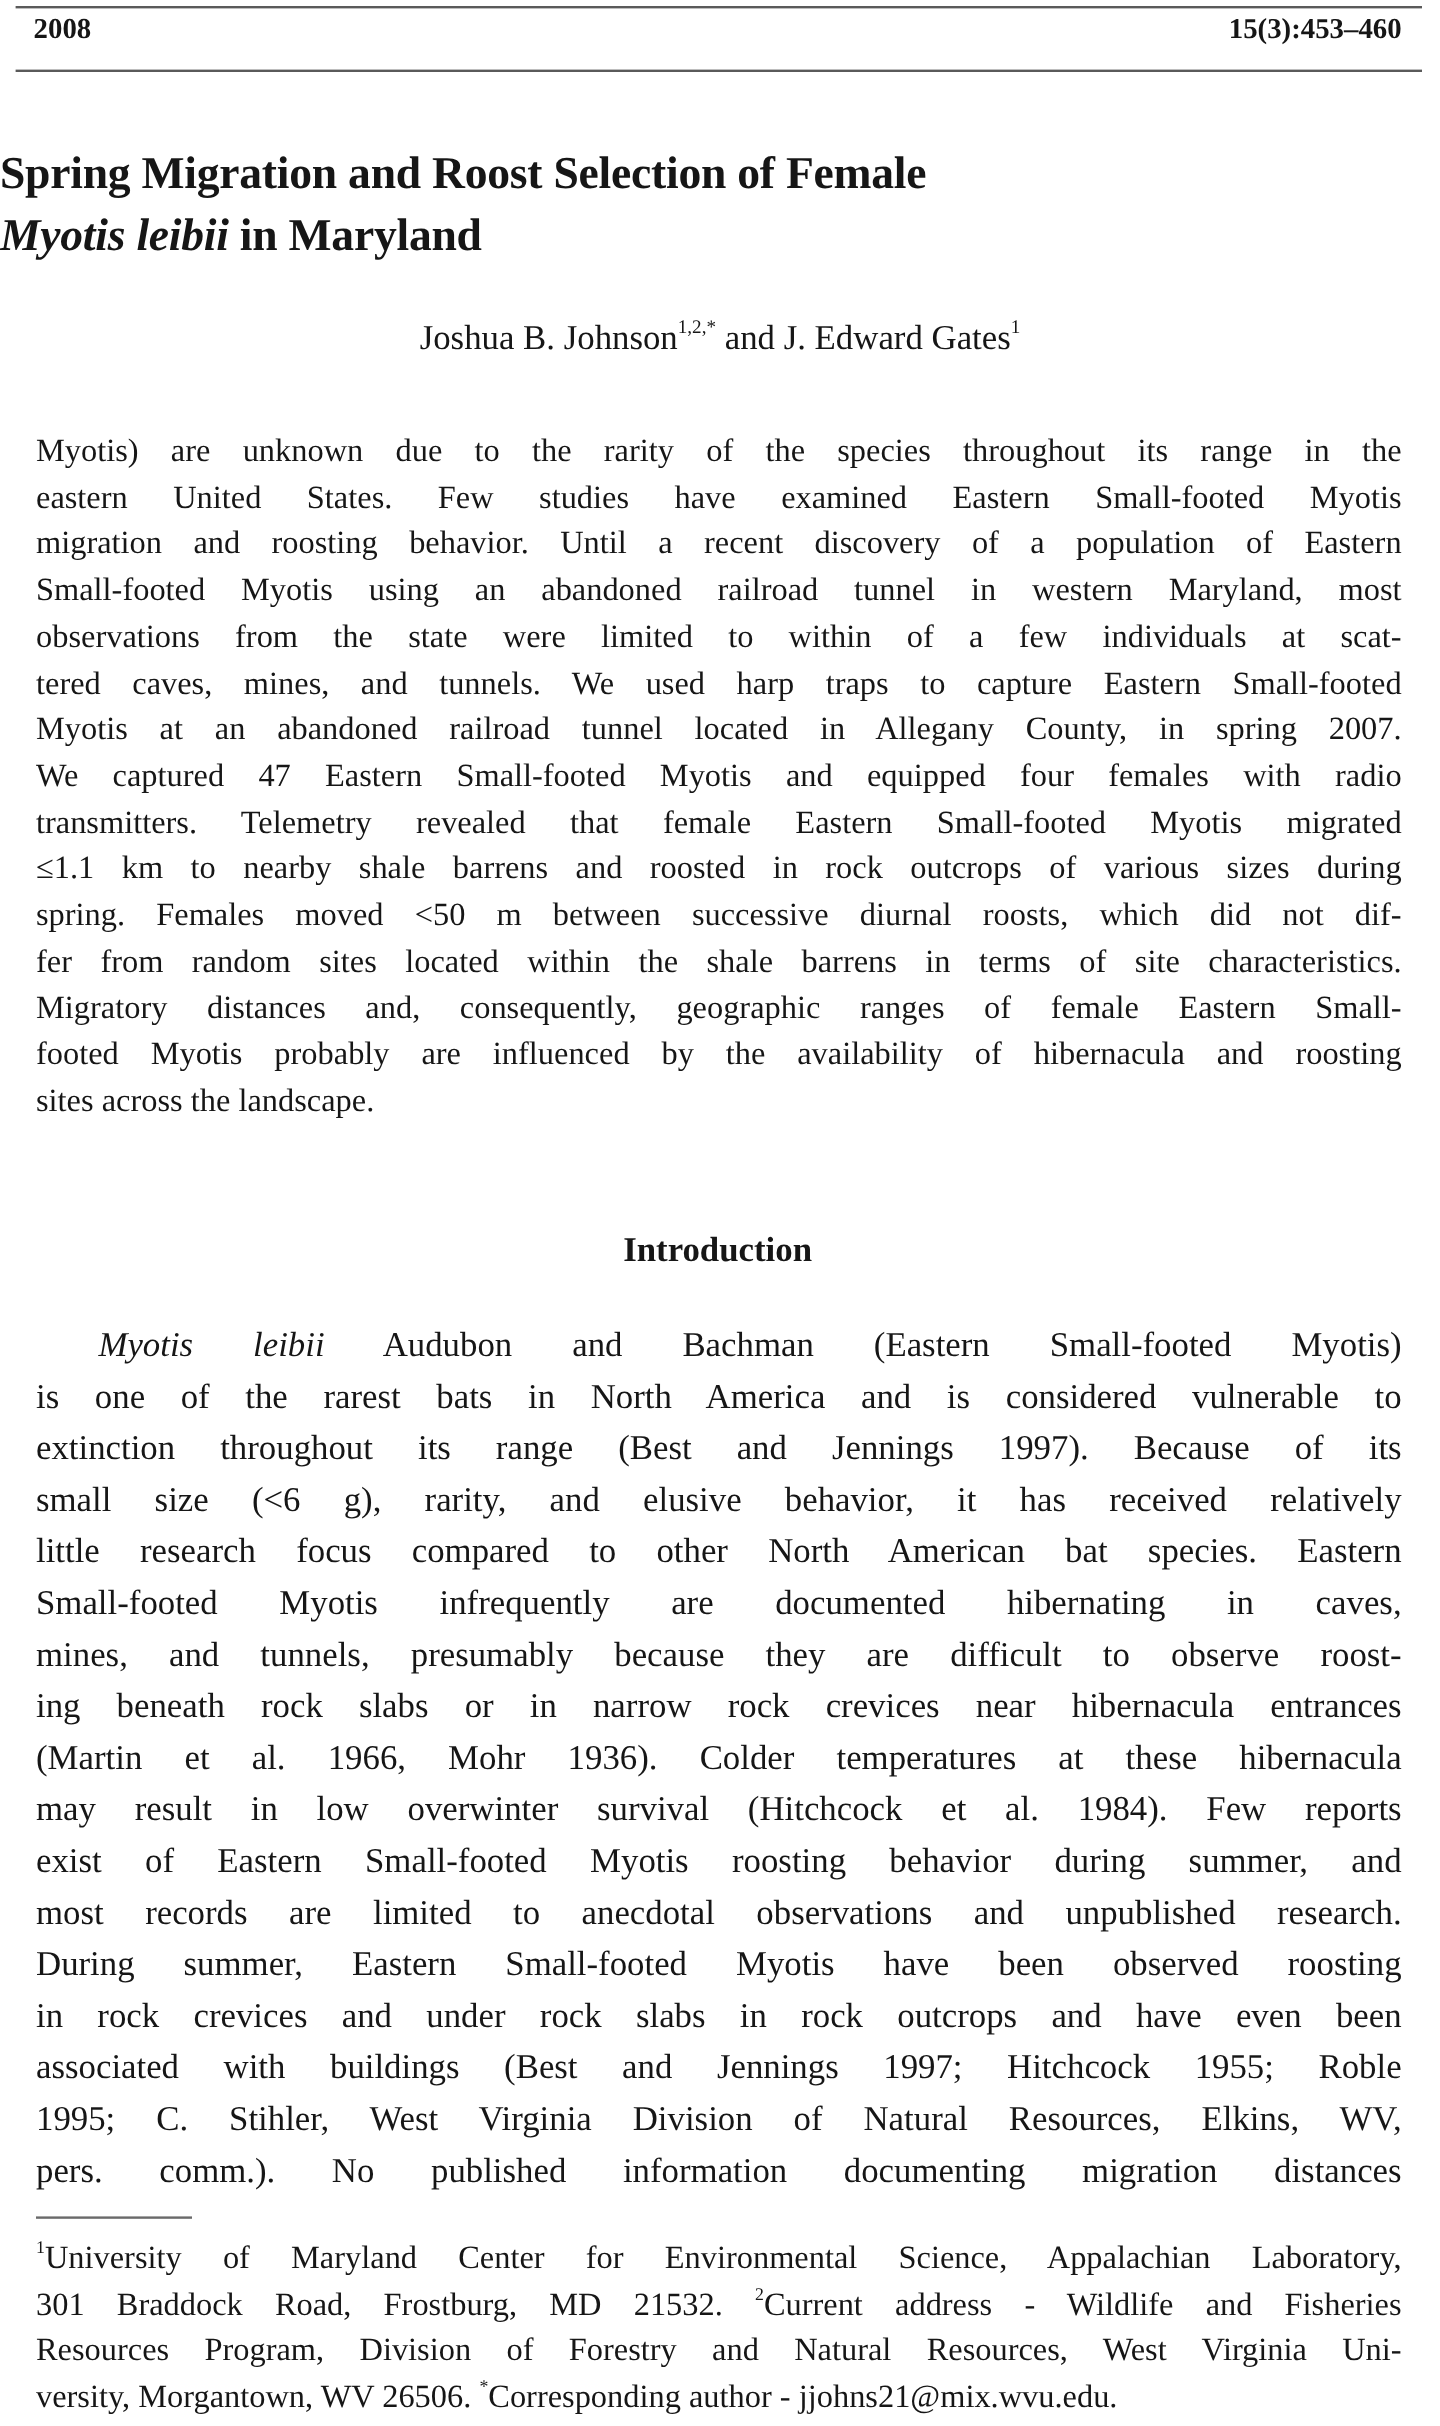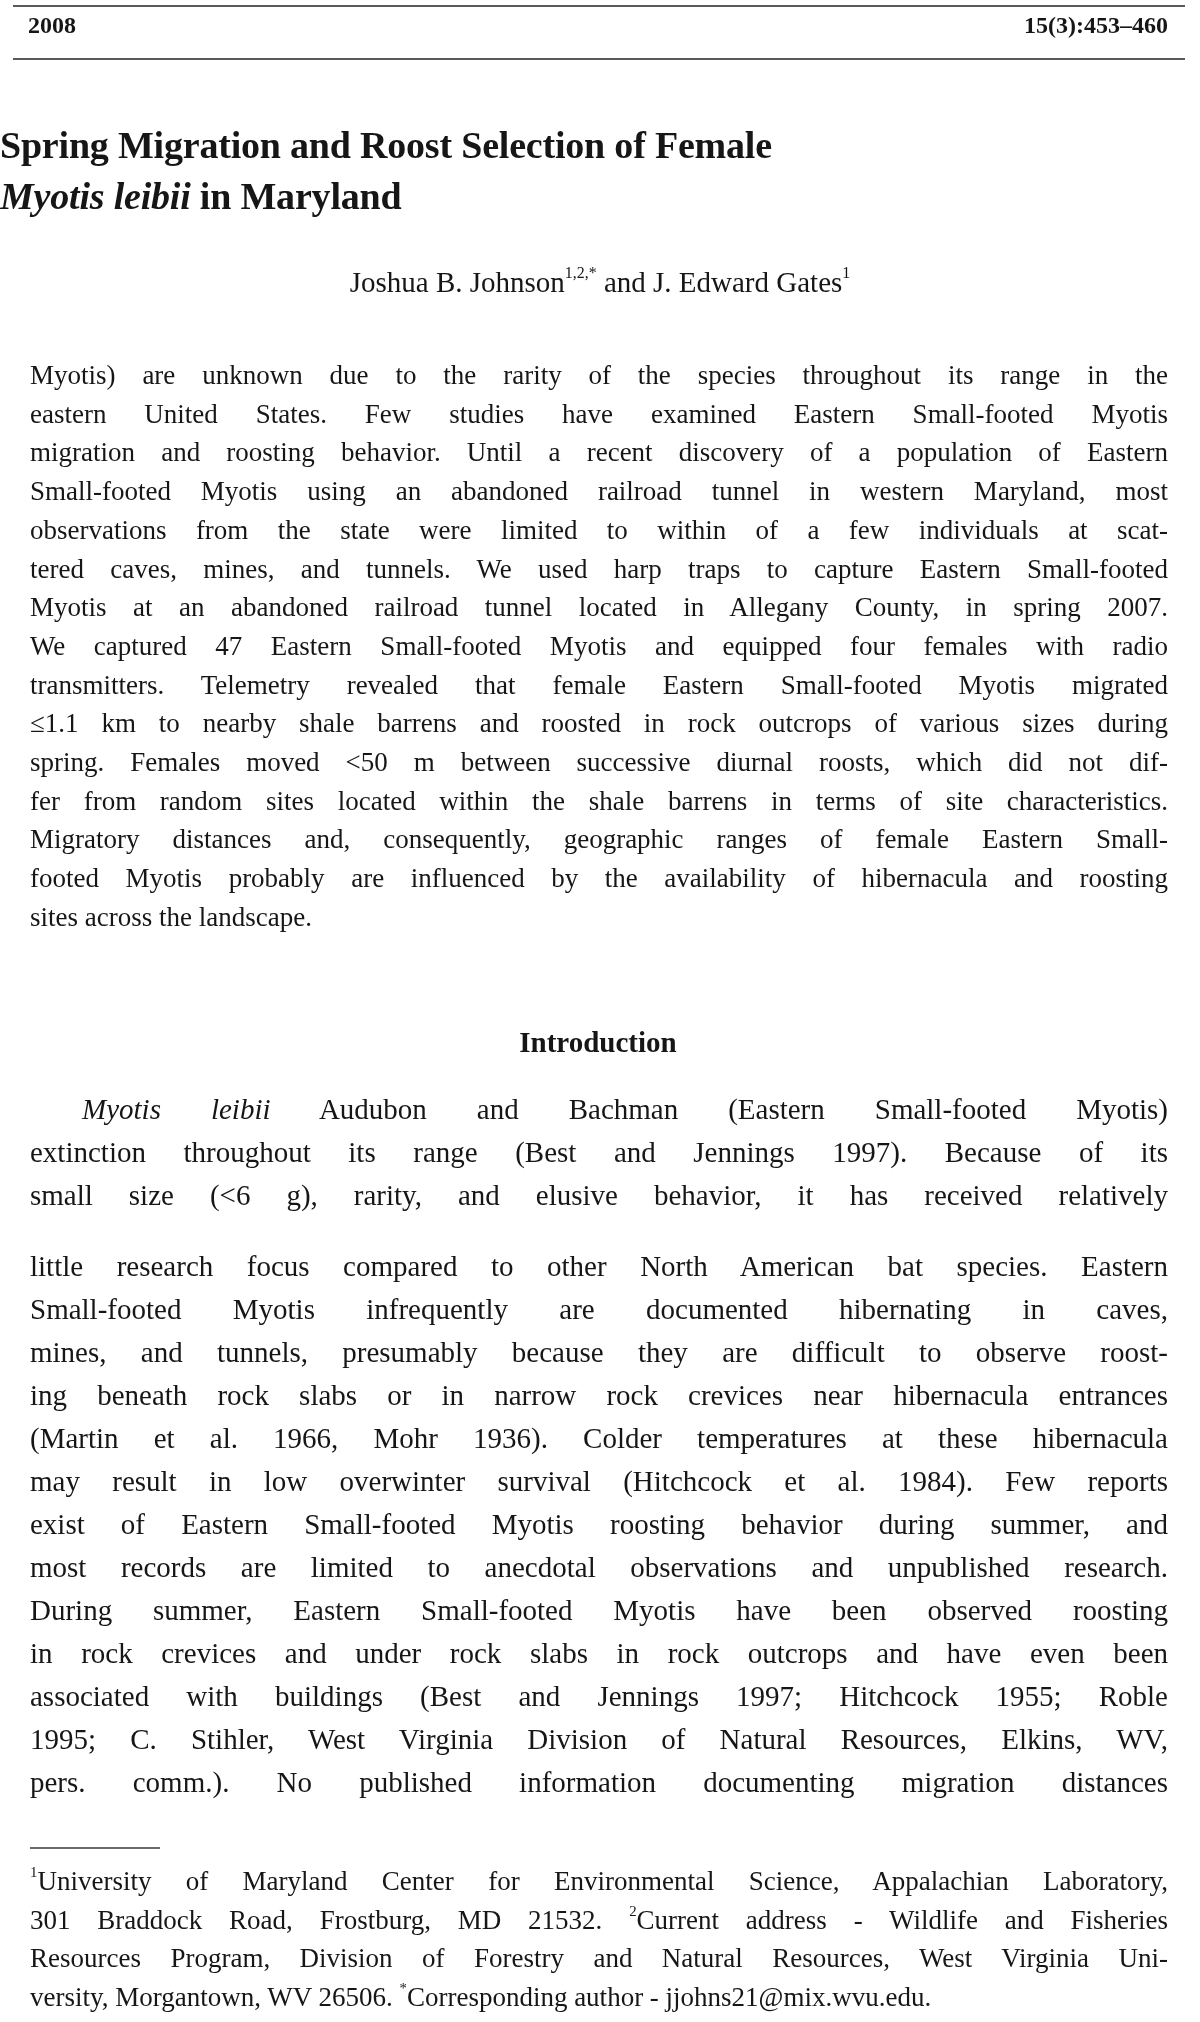--- a/index.html
+++ b/index.html
@@ -16,21 +16,21 @@
   .title .line { display: block; }
   .authors { position: absolute; left: 0; width: 1200px; text-align: center; top: 266px; font-size: 29px; }
   sup { font-size: 0.55em; vertical-align: 0.85em; line-height: 0; }
   .block { position: absolute; left: 30px; width: 1138px; }
   .jline { display: block; text-align: justify; text-align-last: justify; white-space: nowrap; overflow: visible; }
   .jline.last { text-align-last: left; }
   .abstract { top: 356px; font-size: 27px; line-height: 38.7px; }
   .abstract .lbl { font-weight: bold; }
   .heading { position: absolute; left: 0; width: 1196px; text-align: center; top: 1026px; font-size: 29px; font-weight: bold; }
   .intro { top: 1088px; font-size: 29px; line-height: 43px; }
-  .intro .indent { padding-left: 52px; }
+  .intro .indent { padding-left: 52px; margin-top: 12px; }
   em { font-style: italic; }
   .fn-rule { position: absolute; left: 30px; width: 130px; top: 1847px; height: 2px; background: #6a6a6a; }
   .footnotes { top: 1862px; font-size: 27px; line-height: 38.5px; }
 </style>
 </head>
 <body>
 
 <div class="rule" style="top:5px;"></div>
 <div class="running-head">
   <span class="year">2008</span>
@@ -62,23 +62,24 @@
   <span class="jline" style="white-space: normal;">fer from random sites located within the shale barrens in terms of site characteristics.</span>
   <span class="jline" style="white-space: normal;">Migratory distances and, consequently, geographic ranges of female Eastern Small-</span>
   <span class="jline" style="white-space: normal;">footed Myotis probably are influenced by the availability of hibernacula and roosting</span>
   <span class="jline last" style="white-space: normal;">sites across the landscape.</span>
 </div>
 
 <div class="heading">Introduction</div>
 
 <div class="block intro">
   <span class="jline indent" style="white-space: normal;"><em>Myotis leibii</em><span> Audubon and Bachman (Eastern Small-footed Myotis)</span></span>
+  <span class="jline" style="white-space: normal;">is one of the rarest bats in North America and is considered vulnerable to</span>
   <span class="jline" style="white-space: normal;">extinction throughout its range (Best and Jennings 1997). Because of its</span>
   <span class="jline" style="white-space: normal;">small size (&lt;6 g), rarity, and elusive behavior, it has received relatively</span>
-  <span class="jline" style="white-space: normal; margin-top: 28px;">little research focus compared to other North American bat species. Eastern</span>
+  <span class="jline" style="white-space: normal;">little research focus compared to other North American bat species. Eastern</span>
   <span class="jline" style="white-space: normal;">Small-footed Myotis infrequently are documented hibernating in caves,</span>
   <span class="jline" style="white-space: normal;">mines, and tunnels, presumably because they are difficult to observe roost-</span>
   <span class="jline" style="white-space: normal;">ing beneath rock slabs or in narrow rock crevices near hibernacula entrances</span>
   <span class="jline" style="white-space: normal;">(Martin et al. 1966, Mohr 1936). Colder temperatures at these hibernacula</span>
   <span class="jline" style="white-space: normal;">may result in low overwinter survival (Hitchcock et al. 1984). Few reports</span>
   <span class="jline" style="white-space: normal;">exist of Eastern Small-footed Myotis roosting behavior during summer, and</span>
   <span class="jline" style="white-space: normal;">most records are limited to anecdotal observations and unpublished research.</span>
   <span class="jline" style="white-space: normal;">During summer, Eastern Small-footed Myotis have been observed roosting</span>
   <span class="jline" style="white-space: normal;">in rock crevices and under rock slabs in rock outcrops and have even been</span>
   <span class="jline" style="white-space: normal;">associated with buildings (Best and Jennings 1997; Hitchcock 1955; Roble</span>

